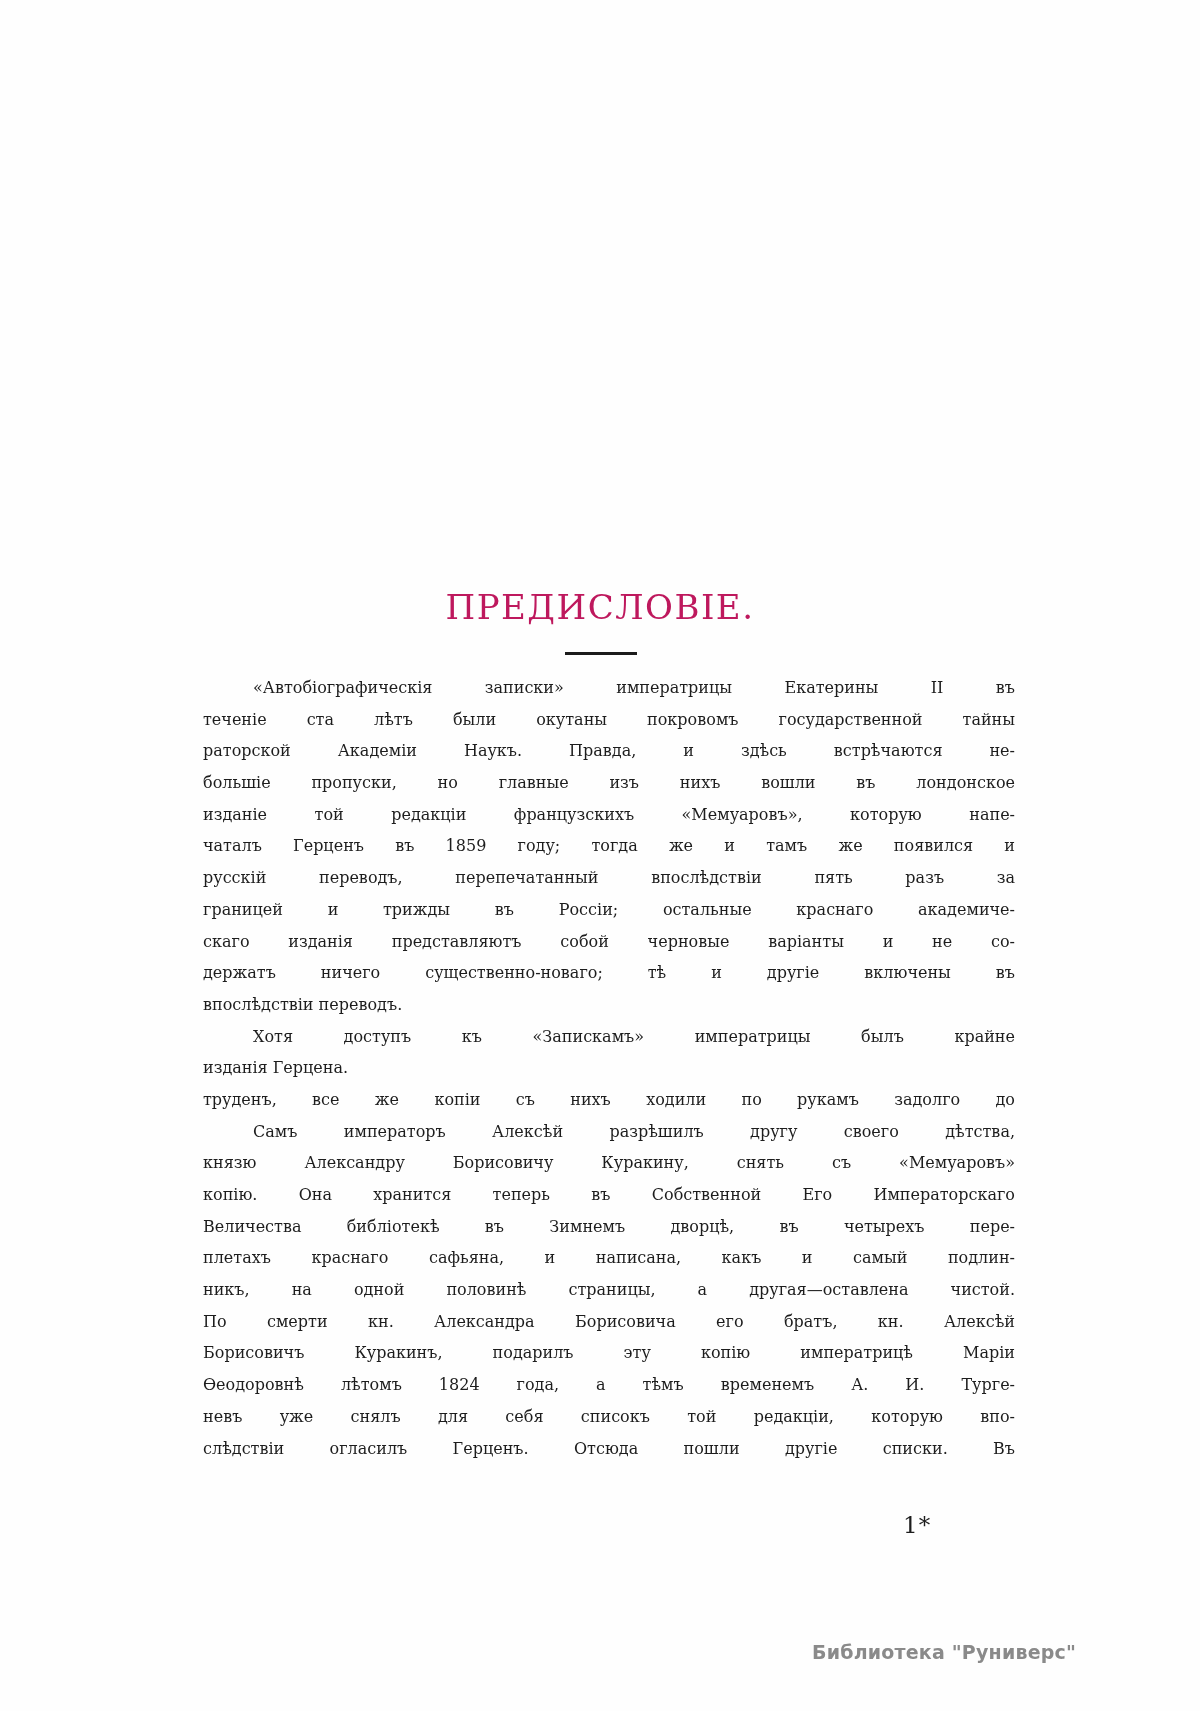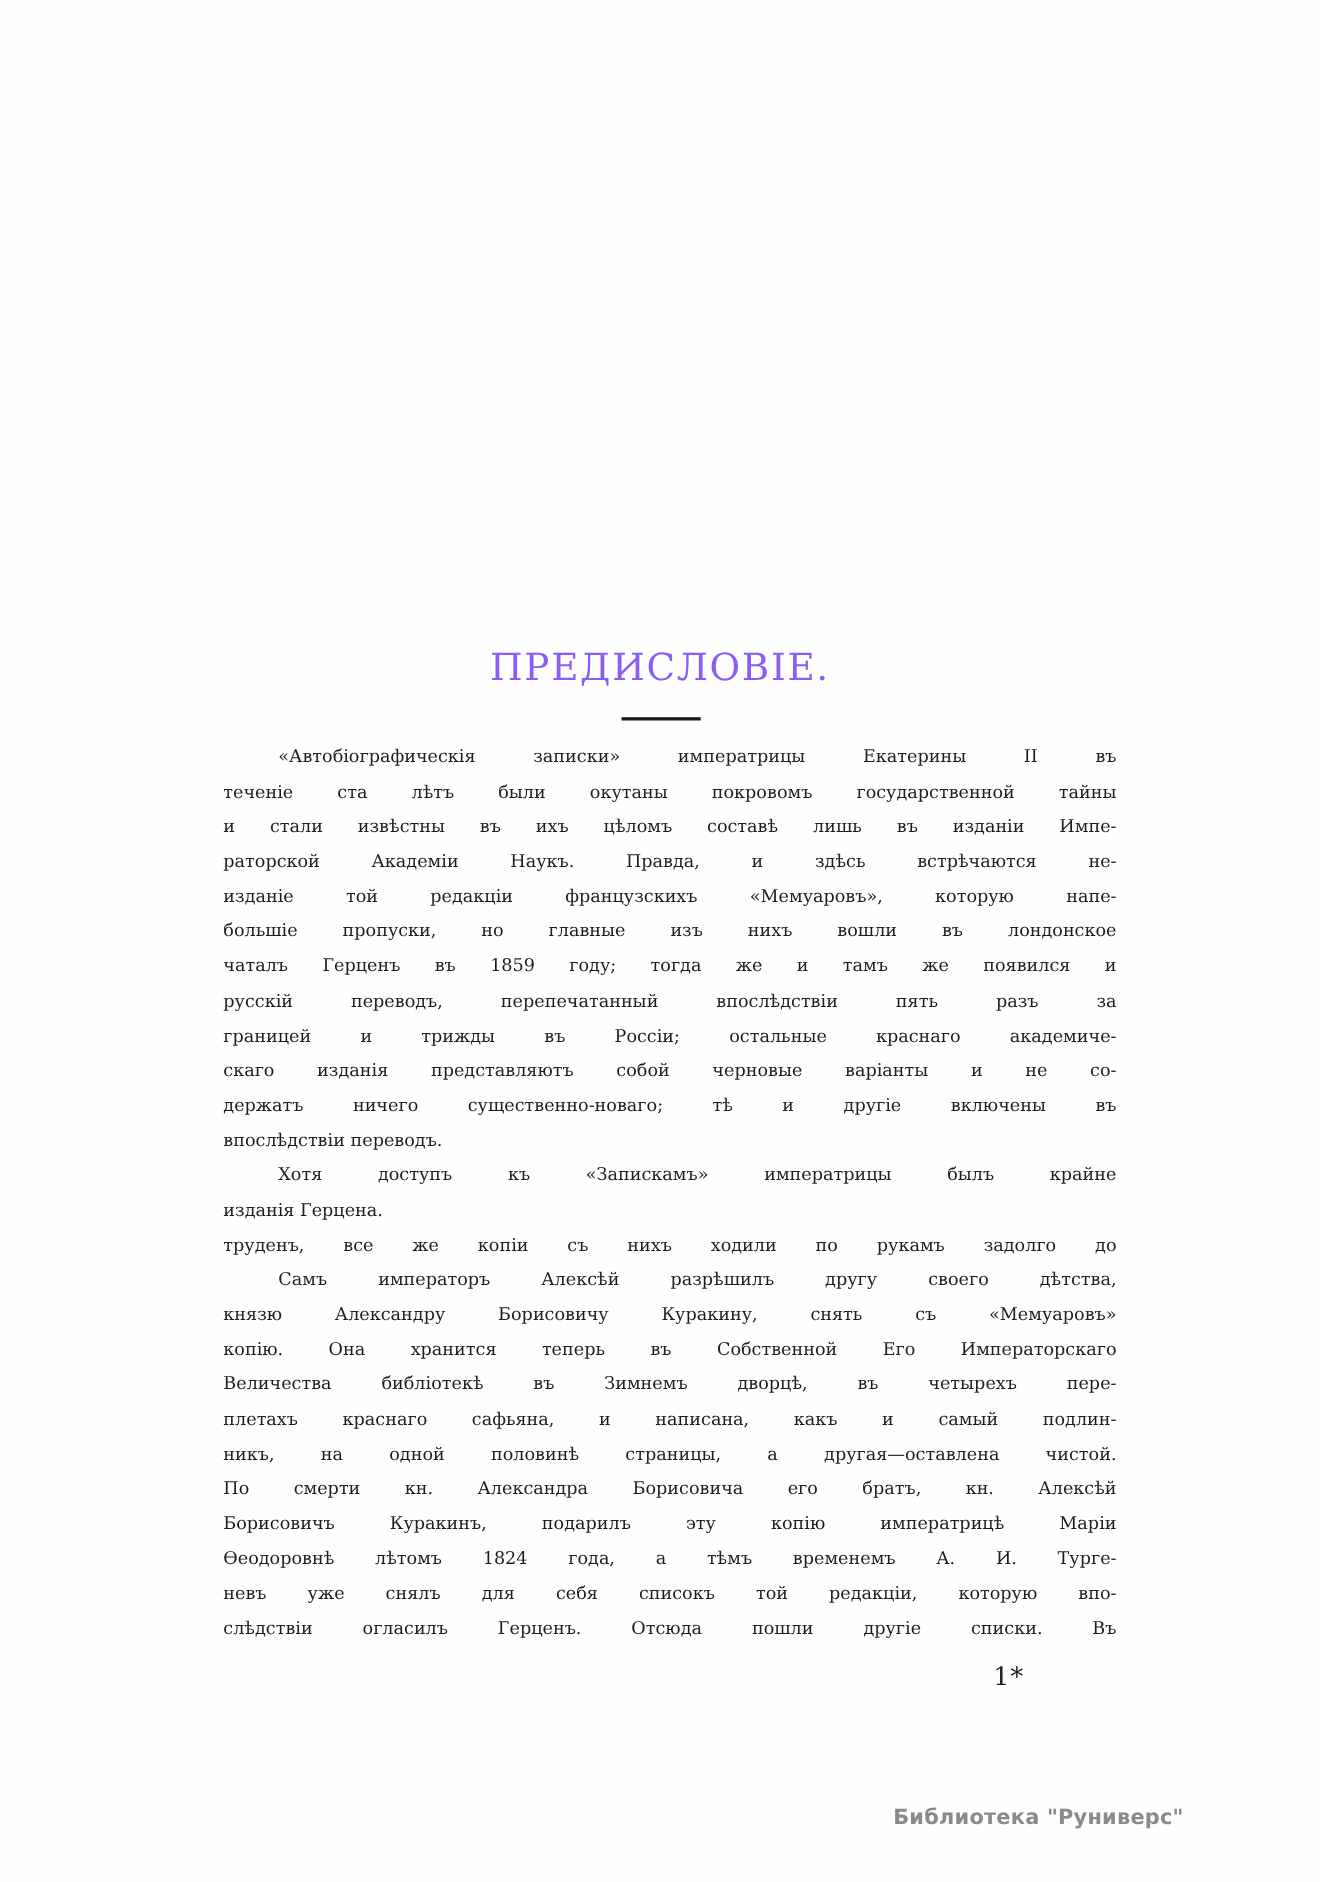--- a/index.html
+++ b/index.html
@@ -70,32 +70,31 @@
     font-weight: bold;
     font-size: 19px;
     letter-spacing: 0.2px;
   }
 </style>
 </head>
 <body>
 
 <div id="page" style="background: rgb(254, 254, 254);">
 
-  <h1 id="page-title" style="color: #8b5cf6;">ПРЕДИСЛОВІЕ.</h1>
+  <h1 id="page-title" style="color: #be185d;">ПРЕДИСЛОВІЕ.</h1>
 
   <div id="title-rule"></div>
 
   <div id="text-block" style="color: rgb(29, 29, 29);">
       <div class="para">
         <div class="line indent">«Автобіографическія записки» императрицы Екатерины II въ</div>
         <div class="line">теченіе ста лѣтъ были окутаны покровомъ государственной тайны</div>
-        <div class="line">и стали извѣстны въ ихъ цѣломъ составѣ лишь въ изданіи Импе-</div>
         <div class="line">раторской Академіи Наукъ. Правда, и здѣсь встрѣчаются не-</div>
+        <div class="line">большіе пропуски, но главные изъ нихъ вошли въ лондонское</div>
         <div class="line">изданіе той редакціи французскихъ «Мемуаровъ», которую напе-</div>
-        <div class="line">большіе пропуски, но главные изъ нихъ вошли въ лондонское</div>
         <div class="line">чаталъ Герценъ въ 1859 году; тогда же и тамъ же появился и</div>
         <div class="line">русскій переводъ, перепечатанный впослѣдствіи пять разъ за</div>
         <div class="line">границей и трижды въ Россіи; остальные краснаго академиче-</div>
         <div class="line">скаго изданія представляютъ собой черновые варіанты и не со-</div>
         <div class="line">держатъ ничего существенно-новаго; тѣ и другіе включены въ</div>
         <div class="line para-end">впослѣдствіи переводъ.</div>
       </div>
       <div class="para">
         <div class="line indent">Хотя доступъ къ «Запискамъ» императрицы былъ крайне</div>
         <div class="line para-end">изданія Герцена.</div>

